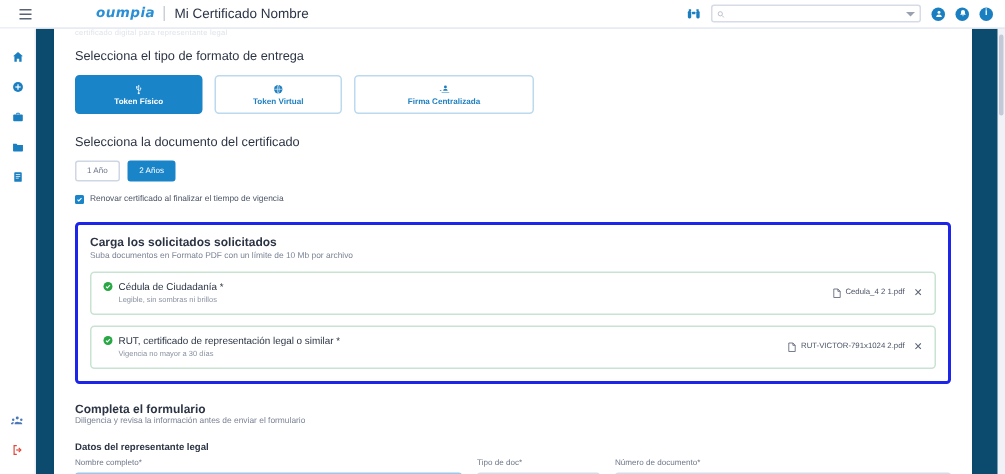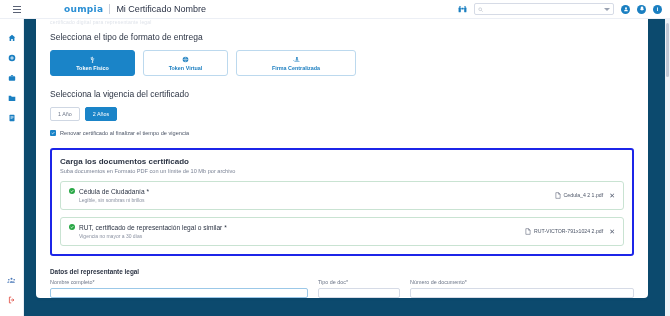--- a/index.html
+++ b/index.html
@@ -17,20 +17,21 @@
     background:#ffffff; display:flex; align-items:center;
     border-bottom:1px solid #eceff5; z-index:40;
   }
   .hamburger { width:22px; display:flex; flex-direction:column; gap:2px;
     align-items:center; justify-content:center; margin-left:6px; cursor:pointer; }
   .hamburger span { display:block; width:8px; height:1px; background:#5a6275; }
   .brand-wrap { display:flex; align-items:center; margin-left:36px; gap:6px; }
   .brand-logo {
     font-size:9px; font-weight:700; color:#2a8fd4; letter-spacing:.3px;
     font-family:"DejaVu Sans", sans-serif;
+    font-style:italic;
   }
   .brand-div { width:1px; height:10px; background:#c9cfdb; }
   .brand-title { font-size:9px; color:#2b3346; font-weight:400; }
 
   .topbar-right { margin-left:auto; display:flex; align-items:center; gap:7px; padding-right:8px; }
   .search-box {
     width:140px; height:12px; border:1px solid #d6dbe6; border-radius:2px;
     background:#fff; display:flex; align-items:center; padding:0 3px; gap:3px;
   }
   .search-box .ph { font-size:5px; color:#b7bdc9; flex:1; }
@@ -253,36 +254,36 @@
           <svg width="9" height="7" viewBox="0 0 20 16" fill="#1d7fc0">
               <circle cx="11" cy="4.4" r="2.2"></circle>
               <path d="M7.6 10.4c0-1.9 1.5-3 3.4-3s3.4 1.1 3.4 3z"></path>
               <rect x="5" y="12" width="12" height="1" rx=".5"></rect>
               <rect x="2.4" y="9.6" width="2.6" height="1" rx=".5"></rect>
             </svg>
           <span class="lbl">Firma Centralizada</span>
         </div>
       </div>
 
-      <div class="sec-title">Selecciona la vigencia del certificado</div>
+      <div class="sec-title">Selecciona la documento del certificado</div>
       <div class="chip-row">
         <div class="chip">1 Año</div>
         <div class="chip active">2 Años</div>
       </div>
       <div class="chk-row">
         <span class="chk">
           <svg width="4" height="4" viewBox="0 0 12 12" fill="none" stroke="#ffffff" stroke-width="2.2">
               <path d="M2 6.2l2.6 2.6L10 3.4"></path>
             </svg>
         </span>
         <span class="chk-lbl">Renovar certificado al finalizar el tiempo de vigencia</span>
       </div>
 
       <div class="docs">
-        <div class="sec-head">Carga los documentos certificado</div>
+        <div class="sec-head">Carga los solicitados solicitados</div>
         <div class="sec-sub">Suba documentos en Formato PDF con un límite de 10 Mb por archivo</div>
 
         <div class="doc-item">
           <div class="doc-left">
             <div class="doc-name-row">
               <span class="ok-badge">
                 <svg width="4" height="4" viewBox="0 0 12 12" fill="none" stroke="#ffffff" stroke-width="2.4">
                     <path d="M2 6.2l2.6 2.6L10 3.4"></path>
                   </svg>
               </span>
@@ -320,20 +321,24 @@
                   <path d="M2 1.4h6.4L12 5v9.6H2z"></path>
                   <path d="M8.4 1.4V5H12"></path>
                 </svg>
               <span class="file-name">RUT-VICTOR-791x1024 2.pdf</span>
             </span>
             <span class="x-btn">✕</span>
           </div>
         </div>
       </div>
 
+      <div class="form-head">
+        <div class="sec-head">Completa el formulario</div>
+        <div class="sec-sub">Diligencia y revisa la información antes de enviar el formulario</div>
+      </div>
 
       <div class="grp-label">Datos del representante legal</div>
       <div class="fields">
         <div class="field f1">
           <span class="field-lbl">Nombre completo*</span>
           <div class="input" placeholder=""></div>
         </div>
         <div class="field f2">
           <span class="field-lbl">Tipo de doc*</span>
           <div class="input plain" placeholder=""></div>

